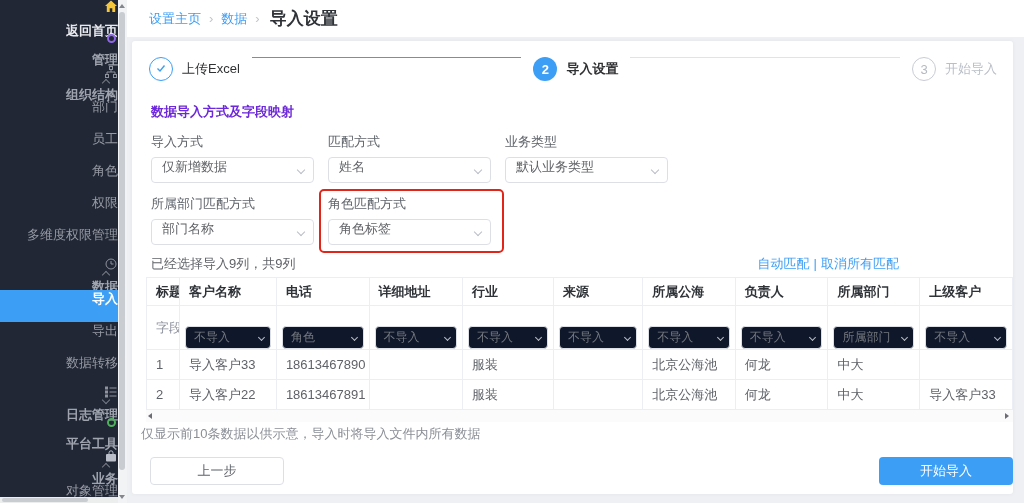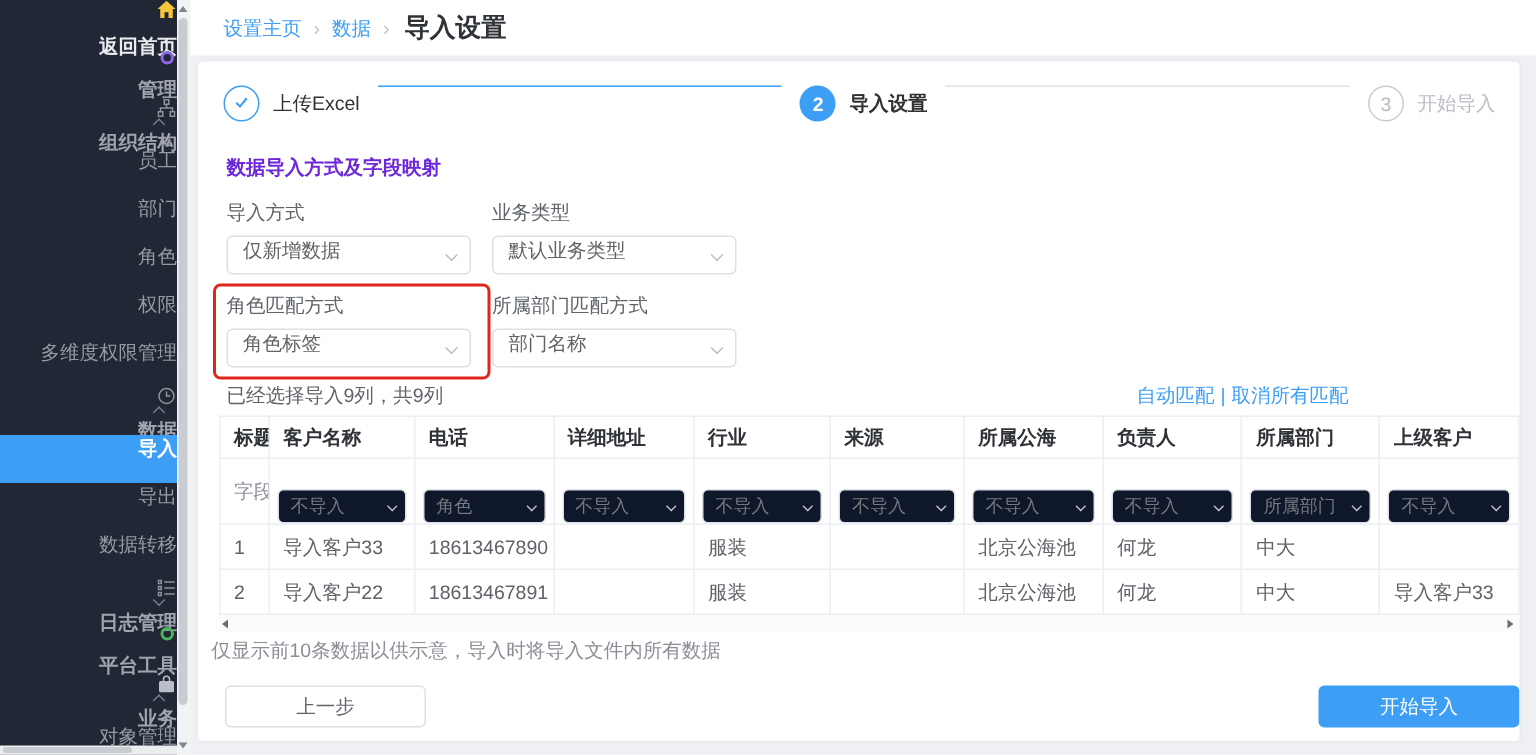--- a/index.html
+++ b/index.html
@@ -117,24 +117,24 @@
           <rect x="4.5" y="0.5" width="3" height="3"></rect>
           <rect x="0.5" y="8.5" width="3" height="3"></rect>
           <rect x="8.5" y="8.5" width="3" height="3"></rect>
           <path d="M6 3.5 V6 M2 8.5 V6 H10 V8.5"></path>
         </svg>
       </span>
       <span>组织结构</span>
       <span class="chev up"></span>
     </div>
     <div class="side-item sub">
+      <span>部门</span>
+    </div>
+    <div class="side-item sub">
       <span>员工</span>
-    </div>
-    <div class="side-item sub">
-      <span>部门</span>
     </div>
     <div class="side-item sub">
       <span>角色</span>
     </div>
     <div class="side-item sub">
       <span>权限</span>
     </div>
     <div class="side-item sub">
       <span>多维度权限管理</span>
     </div>
@@ -235,42 +235,49 @@
     <div id="form-rows">
         <div class="form-row">
           <div class="field">
             <div class="field-label">导入方式</div>
       <div class="select">
         <span>仅新增数据</span>
         <span class="chev2"></span>
       </div>
           </div>
           <div class="field">
+            <div class="field-label">匹配方式</div>
+      <div class="select">
+        <span>姓名</span>
+        <span class="chev2"></span>
+      </div>
+          </div>
+          <div class="field">
             <div class="field-label">业务类型</div>
       <div class="select">
         <span>默认业务类型</span>
         <span class="chev2"></span>
       </div>
           </div>
         </div>
         <div class="form-row">
+          <div class="field">
+            <div class="field-label">所属部门匹配方式</div>
+      <div class="select">
+        <span>部门名称</span>
+        <span class="chev2"></span>
+      </div>
+          </div>
           <div class="field">
             <div class="field-label">角色匹配方式</div>
       <div class="select">
         <span>角色标签</span>
         <span class="chev2"></span>
       </div>
             <div class="red-annotation"></div>
-          </div>
-          <div class="field">
-            <div class="field-label">所属部门匹配方式</div>
-      <div class="select">
-        <span>部门名称</span>
-        <span class="chev2"></span>
-      </div>
           </div>
         </div>
       </div>
 
     <div class="map-head">
       <span>已经选择导入9列，共9列</span>
       <span class="map-links">
         <span class="lnk">自动匹配</span><span class="sep">|</span><span class="lnk">取消所有匹配</span>
       </span>
     </div>

